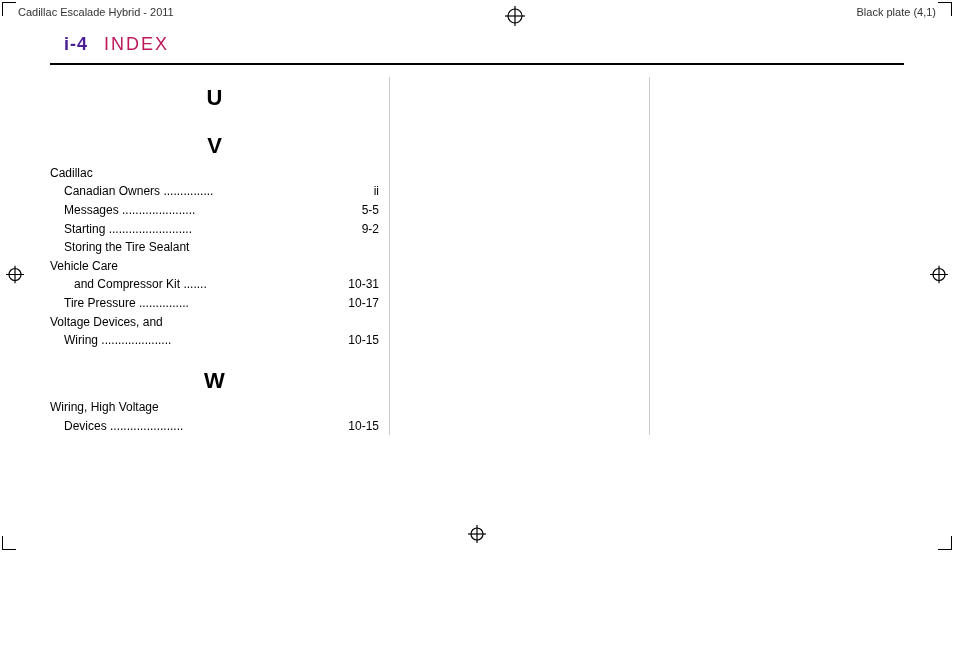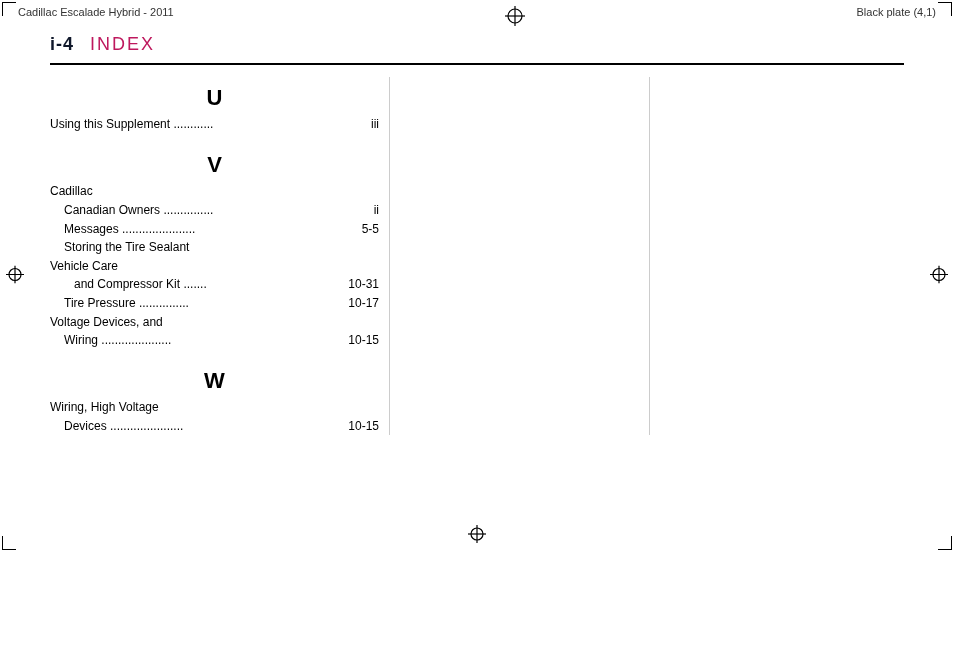--- a/index.html
+++ b/index.html
@@ -125,22 +125,23 @@
     .index-header {
       display: flex;
       align-items: center;
       gap: 16px;
       margin-bottom: 8px;
     }
 
     .index-page-num {
       font-size: 18px;
       font-weight: bold;
-      color: #0f172a;
+      color: #4c1d95;
       letter-spacing: 1px;
+      margin-left: 14px;
     }
 
     .index-title {
       font-size: 18px;
       font-weight: normal;
       color: #be185d;
       letter-spacing: 2px;
     }
 
     .header-rule {
@@ -265,41 +266,41 @@
       <span class="index-page-num">i-4</span>
       <span class="index-title">INDEX</span>
     </div>
     <div class="header-rule"></div>
 
     <div class="index-columns">
 
       <div class="index-col-left">
 
         <div class="letter-heading">U</div>
-        <div class="index-entry">
-          <span class="index-entry-text">Using this Supplement ............</span>
-          <span class="index-entry-page">iii</span>
-        </div>
 
         <div class="spacer"></div>
 
         <div class="letter-heading">V</div>
         <div class="index-entry">
           <span class="index-entry-text">Cadillac</span>
           <span class="index-entry-page"></span>
         </div>
         <div class="index-entry indent-1">
           <span class="index-entry-text">Canadian Owners  ...............</span>
           <span class="index-entry-page">ii</span>
         </div>
         <div class="index-entry indent-1">
           <span class="index-entry-text">Messages  ......................</span>
           <span class="index-entry-page">5-5</span>
         </div>
         <div class="index-entry indent-1">
+          <span class="index-entry-text">Starting .........................</span>
+          <span class="index-entry-page">9-2</span>
+        </div>
+        <div class="index-entry indent-1">
           <span class="index-entry-text">Storing the Tire Sealant</span>
           <span class="index-entry-page"></span>
         </div>
         <div class="index-entry">
           <span class="index-entry-text">Vehicle Care</span>
           <span class="index-entry-page"></span>
         </div>
         <div class="index-entry indent-2">
           <span class="index-entry-text">and Compressor Kit .......</span>
           <span class="index-entry-page">10-31</span>

